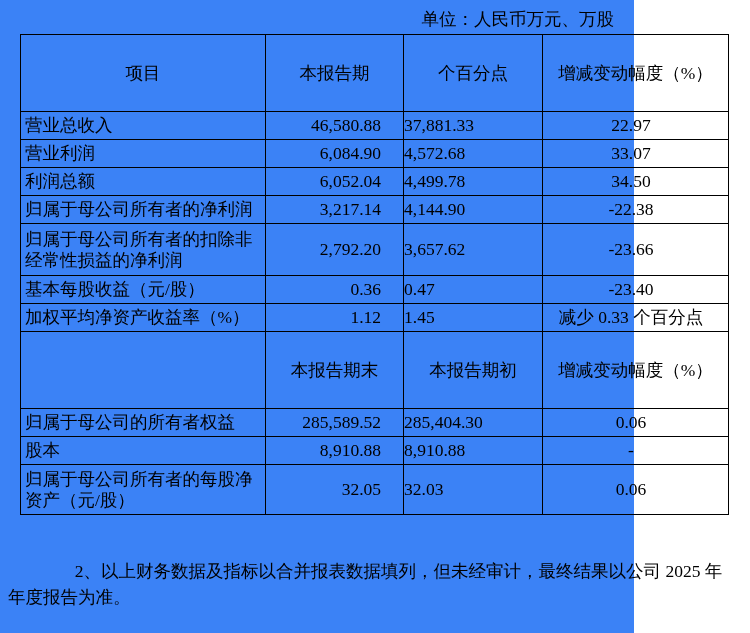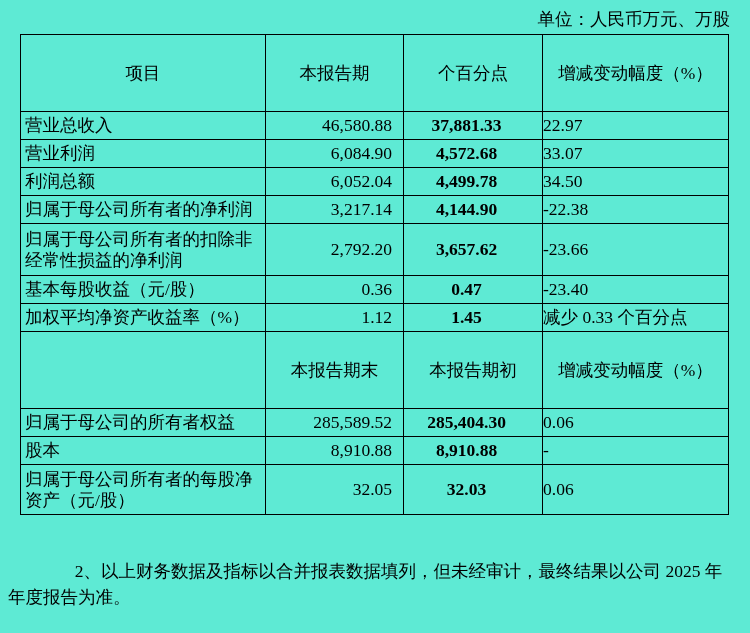--- a/index.html
+++ b/index.html
@@ -9,23 +9,23 @@
   }
   body {
     width: 750px;
     height: 633px;
     overflow: hidden;
     font-family: "Liberation Serif", "DejaVu Serif", serif;
     color: #000000;
   }
   .page {
     position: relative;
-    width: 750px;
+    width: 634px;
     height: 633px;
-    background: #5eead4;
+    background: #3b82f6;
   }
   .unit-label {
     position: absolute;
     top: 7px;
     right: 20px;
     font-size: 17.5px;
     white-space: nowrap;
   }
   table.fin-table {
     position: absolute;
@@ -42,23 +42,23 @@
     vertical-align: middle;
     line-height: 21px;
     overflow: hidden;
     margin-left: 44px;
   }
   tr.hrow td  { height: 76px; text-align: center; }
   tr.drow td  { height: 27px; }
   tr.t53 td   { height: 51px; }
   tr.t51 td   { height: 49px; }
   td.ci  { text-align: left; padding: 0 4px; }
-  td.cn  { text-align: right;  padding-right: 11px; white-space: nowrap; }
-  td.cn3 { text-align: center;  padding-right: 13px; white-space: nowrap; font-weight: bold; }
-  td.cc  { text-align: left;  padding-right: 9px;  white-space: nowrap; }
+  td.cn  { text-align: right;  padding-right: 22px; white-space: nowrap; }
+  td.cn3 { text-align: left;  padding-right: 13px; white-space: nowrap; }
+  td.cc  { text-align: center;  padding-right: 9px;  white-space: nowrap; }
   .notes {
     position: absolute;
     left: 8px;
     top: 558px;
     width: 736px;
     font-size: 17.5px;
     line-height: 26px;
   }
   .note-line { white-space: nowrap; }
   .note-line.indent { text-indent: 45px; text-align: center; }

